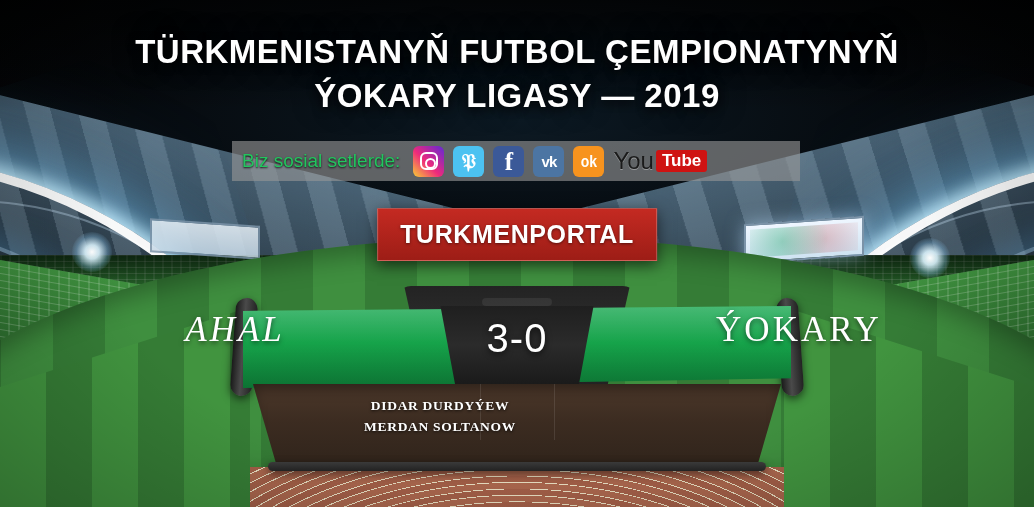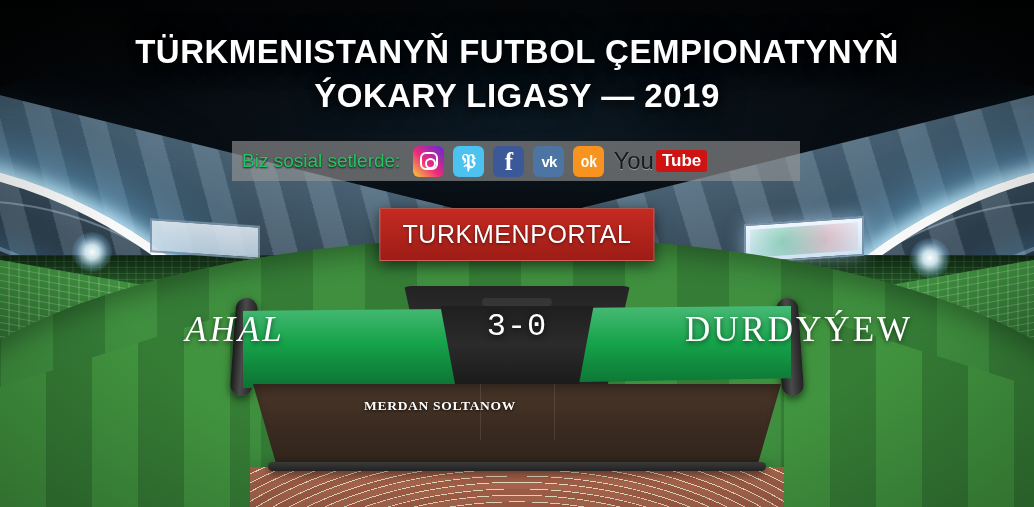--- a/index.html
+++ b/index.html
@@ -232,21 +232,21 @@
   .yt .you{color:#1a1a1a;font-weight:normal;font-size:24px;
     text-shadow:0 1px 0 rgba(255,255,255,.35);}
   .yt .tube{background:#cf1312;color:#fff;font-weight:bold;font-size:17px;
     padding:1px 6px;border-radius:3px;}
 
   
   .logo{
     position:absolute; left:50%; top:208px; transform:translateX(-50%);
     background:linear-gradient(180deg,#c42a22,#9d1d16);
     border:1px solid rgba(255,255,255,.25);
-    color:#fff; font-weight:normal; font-size:25px; letter-spacing:.6px;
+    color:#fff; font-weight:bold; font-size:25px; letter-spacing:.6px;
     padding:11px 22px; z-index:25;
     box-shadow:0 4px 14px rgba(0,0,0,.6);
     text-shadow:0 1px 3px rgba(0,0,0,.5);
   }
 
   
   .scoreboard{position:absolute; left:0; top:280px; width:100%; height:210px; z-index:30;}
 
   
   .hood{
@@ -294,23 +294,23 @@
     position:absolute; top:30px;
     color:#fff; font-family:"Liberation Serif", serif;
     font-size:35px; letter-spacing:3px; font-weight:500;
     text-shadow:0 2px 5px rgba(0,0,0,.55);
     white-space:nowrap;
   }
   .teamL{left:0; width:470px; text-align:center;font-style:italic;}
   .teamR{right:0; width:470px; text-align:center;}
   .score{
     position:absolute; left:50%; transform:translateX(-50%);
-    top:28px; color:#fff;
-    font-family:Liberation Mono, monospace;
-    font-size:32px; letter-spacing:1px;
+    top:36px; color:#fff;
+    font-family:Liberation Sans, sans-serif;
+    font-size:40px; letter-spacing:1px;
     text-shadow:0 2px 6px rgba(0,0,0,.7);
   }
 
   
   .body-lower{
     position:absolute; left:50%; transform:translateX(-50%);
     top:104px; width:528px; height:82px;
     background:linear-gradient(180deg,#4c382a 0%,#3c2c21 45%,#30241b 100%);
     clip-path:polygon(0 0, 100% 0, 95.5% 100%, 4.5% 100%);
     box-shadow:inset 0 4px 14px rgba(0,0,0,.45);
@@ -430,24 +430,25 @@
   <div class="scoreboard">
     <div class="hood"></div>
     <div class="post postL"></div>
     <div class="post postR"></div>
 
     <div class="band-green"></div>
     <div class="score-panel"></div>
 
     <div class="team teamL">AHAL</div>
     <div class="score">3-0</div>
-    <div class="team teamR">DURDYÝEW</div>
+    <div class="team teamR">ÝOKARY</div>
 
     <div class="body-lower">
       <div class="scorers">
+        <div>DIDAR DURDYÝEW</div>
         <div>MERDAN SOLTANOW</div>
       </div>
     </div>
     <div class="base-bar"></div>
   </div>
 
 
 </div>
 
 </body></html>

